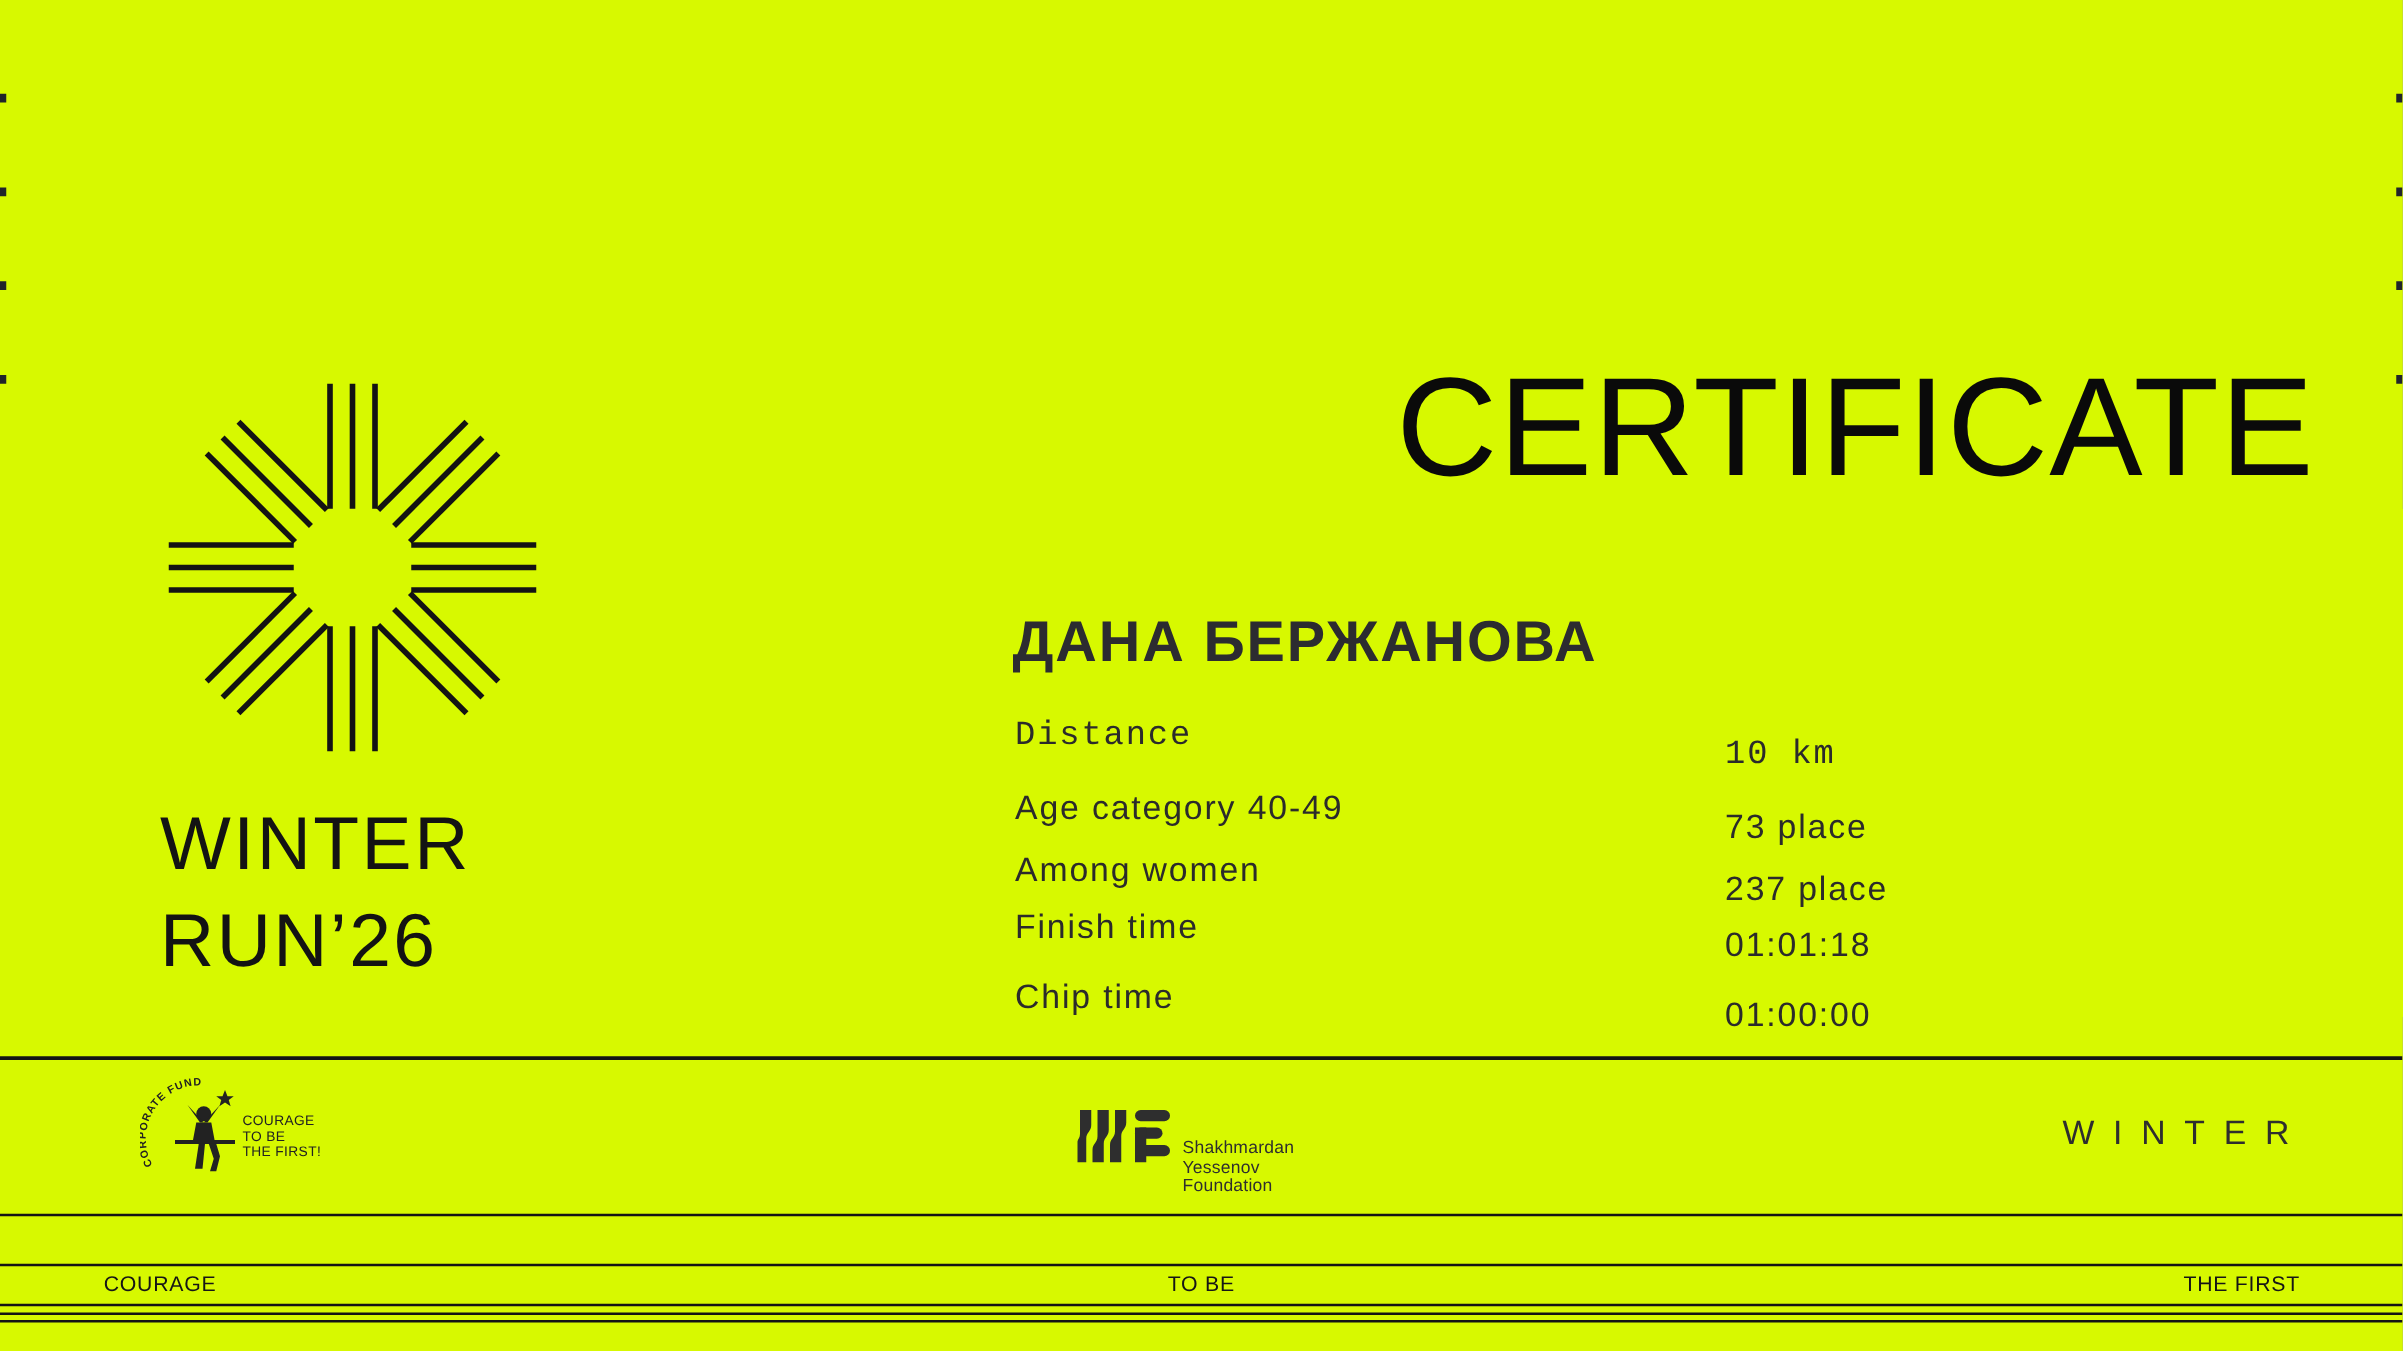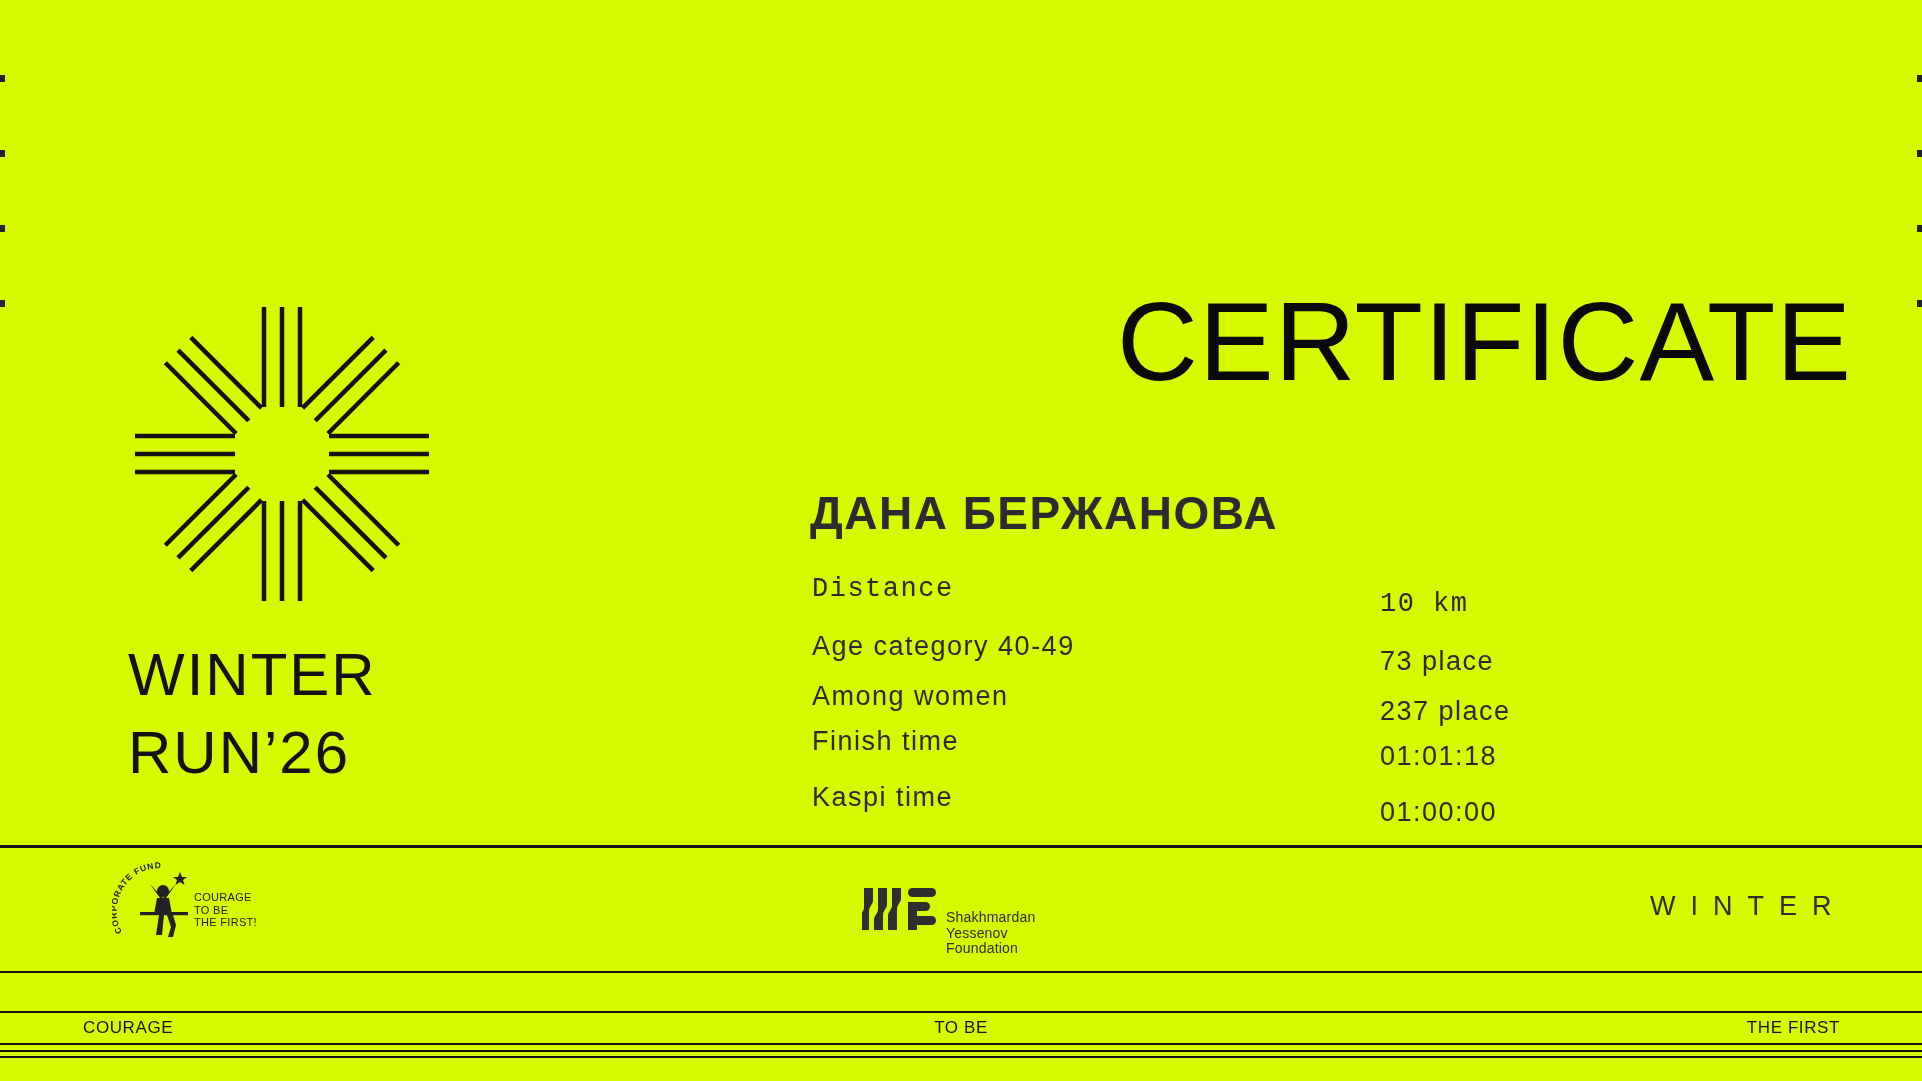--- a/index.html
+++ b/index.html
@@ -150,21 +150,21 @@
     </div>
     <div class="row r3">
       <span class="lab">Among women</span>
       <span class="val">237 place</span>
     </div>
     <div class="row r4">
       <span class="lab">Finish time</span>
       <span class="val">01:01:18</span>
     </div>
     <div class="row r5">
-      <span class="lab">Kaspi time</span>
+      <span class="lab">Chip time</span>
       <span class="val">01:00:00</span>
     </div>
   </div>
 
   <div class="hr h845"></div>
   <div class="hr h971"></div>
   <div class="hr h1011"></div>
   <div class="hr h1043"></div>
   <div class="hr h1050"></div>
   <div class="hr h1056"></div>

